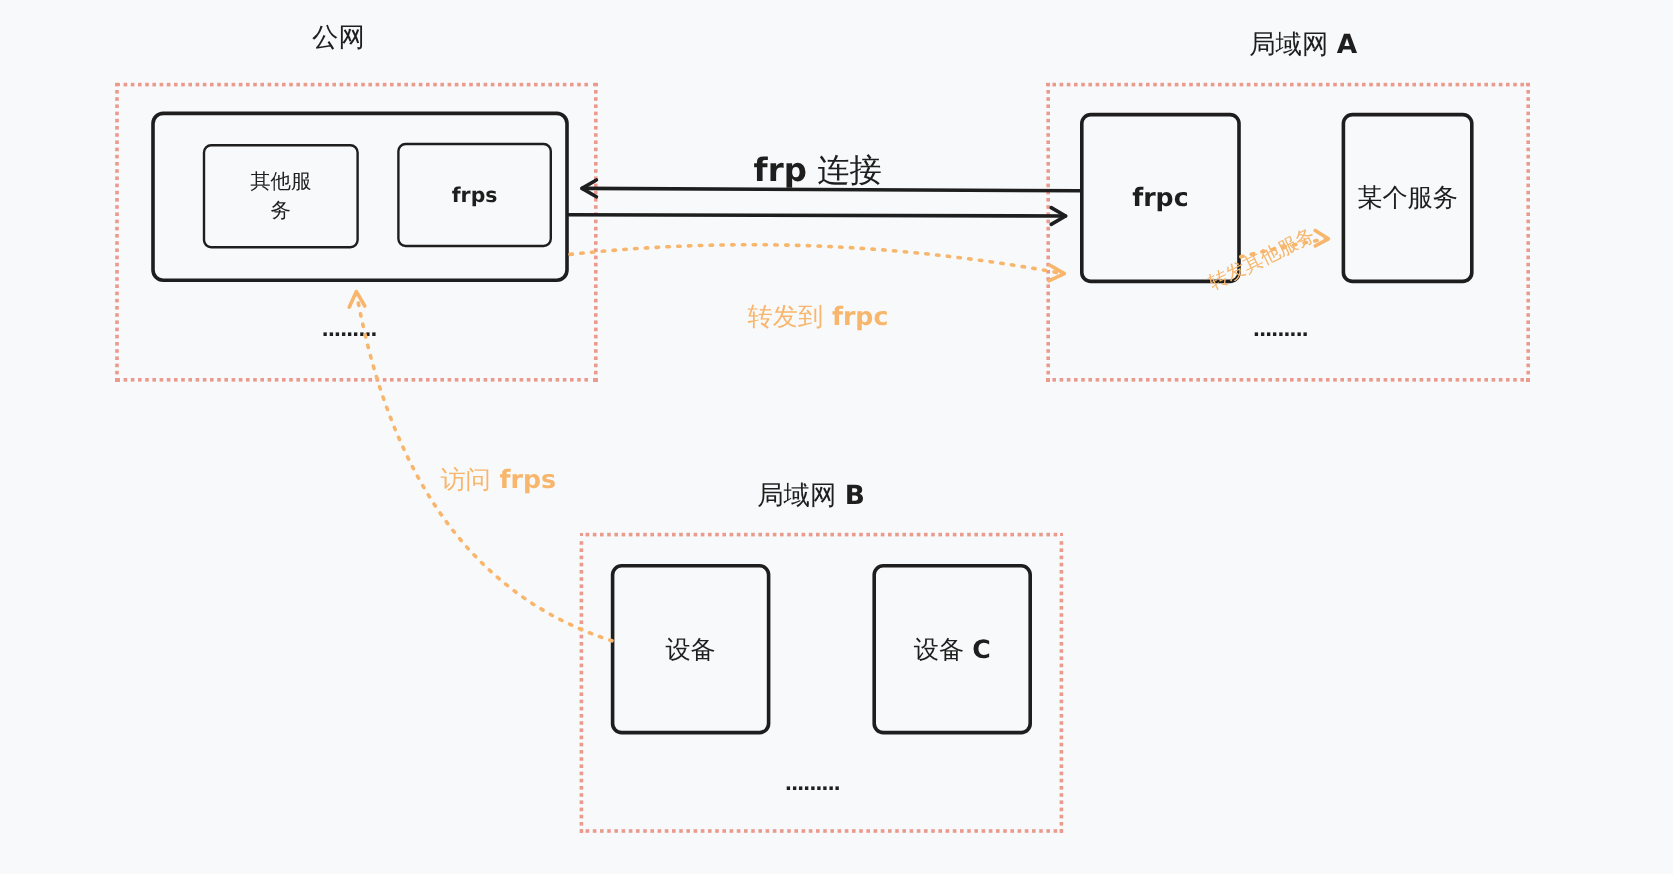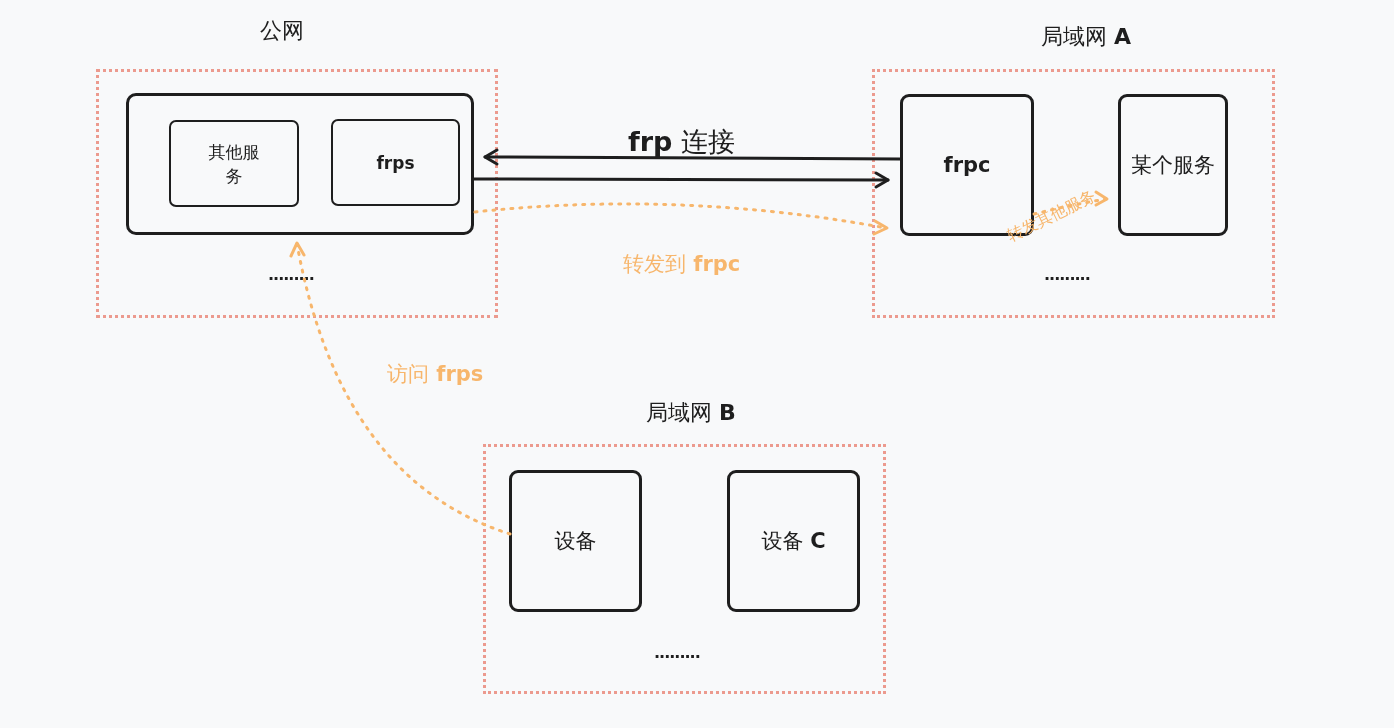--- a/index.html
+++ b/index.html
@@ -31,21 +31,21 @@
 </head>
 <body>
 
 <div class="abs title" style="left:260px; top:16px; width:70px;">公网</div>
 
 <div class="abs title" style="left:1041px; top:22px; width:130px;">
   <span>局域网</span>
   <span class="bold">A</span>
 </div>
 
-<div class="abs title" style="left:646px; top:398px; width:120px;">
+<div class="abs title" style="left:631px; top:398px; width:120px;">
   <span>局域网</span>
   <span class="bold">B</span>
 </div>
 
 <div class="zone" style="left:96px; top:69px; width:402px; height:249px;"></div>
 <div class="box" style="left:126px; top:93px; width:348px; height:142px; border-radius:10px;"></div>
 <div class="box thin" style="left:169px; top:120px; width:130px; height:87px;">
   <div>
     <div>其他服</div>
     <div>务</div>
@@ -110,16 +110,16 @@
   <span>连接</span>
 </div>
 
 <div class="abs orange" style="left:623px; top:221px;margin-top:29px;">
   <span style="font-weight:normal;">转发到</span>
   <span>frpc</span>
 </div>
 
 <div class="abs orange" style="left:1004px; top:228px; font-size:16px; font-weight:normal; transform:rotate(-26deg); transform-origin:left top;">转发其他服务</div>
 
-<div class="abs orange" style="left:367px; top:360px;margin-left:20px;">
+<div class="abs orange" style="left:367px; top:386px;">
   <span style="font-weight:normal;">访问</span>
   <span>frps</span>
 </div>
 
 </body></html>

